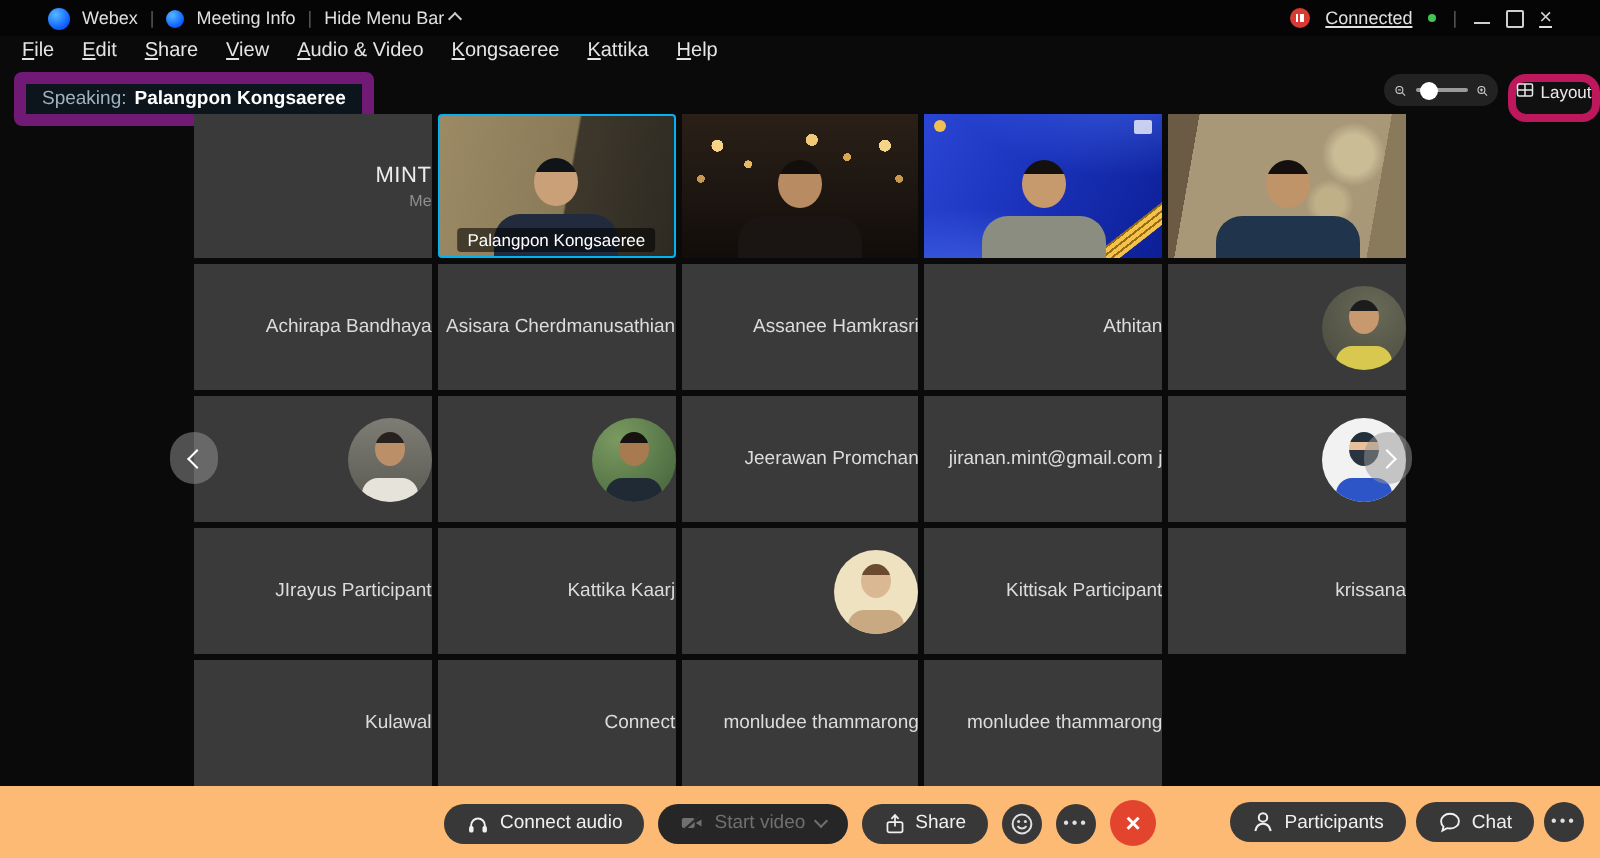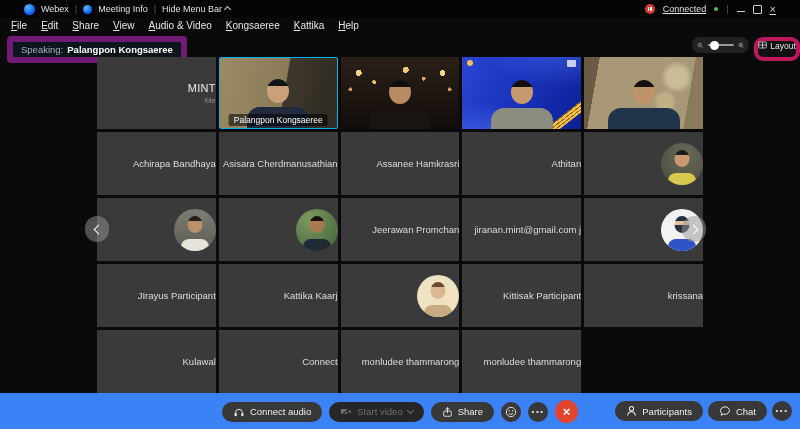--- a/index.html
+++ b/index.html
@@ -113,21 +113,21 @@
   .pagenav{position:absolute;width:24px;height:26px;border-radius:13px;
            background:rgba(150,150,150,.5);display:flex;align-items:center;justify-content:center;z-index:5;}
   .pagenav.prev{left:85px;top:216px;}
   .pagenav.next{left:682px;top:216px;}
   .chev-l{width:6px;height:6px;border-left:1.5px solid #fff;border-bottom:1.5px solid #fff;
           transform:rotate(45deg);margin-left:2px;}
   .chev-r{width:6px;height:6px;border-top:1.5px solid #fff;border-right:1.5px solid #fff;
           transform:rotate(45deg);margin-right:2px;}
 
   
-  .toolbar{position:absolute;left:0;right:0;top:393px;height:36px;background:#3b82f6;}
+  .toolbar{position:absolute;left:0;right:0;top:393px;height:36px;background:#fdba74;}
   .tb-center{position:absolute;left:0;right:0;top:7px;display:flex;justify-content:center;
              align-items:center;gap:7px;}
   .pill{height:20px;border-radius:10px;background:#383838;color:#f0f0f0;font-size:9.5px;
         display:flex;align-items:center;gap:5px;padding:0 11px;white-space:nowrap;}
   .pill.disabled{background:#262626;color:#707070;}
   .circlebtn{width:20px;height:20px;border-radius:50%;background:#383838;display:flex;
              align-items:center;justify-content:center;color:#e0e0e0;}
   .leave{width:23px;height:23px;border-radius:50%;background:#e2442e;color:#fff;display:flex;
          align-items:center;justify-content:center;font-size:13px;font-weight:bold;line-height:1;}
   .tb-right2{position:absolute;right:8px;top:8px;display:flex;align-items:center;gap:5px;}

